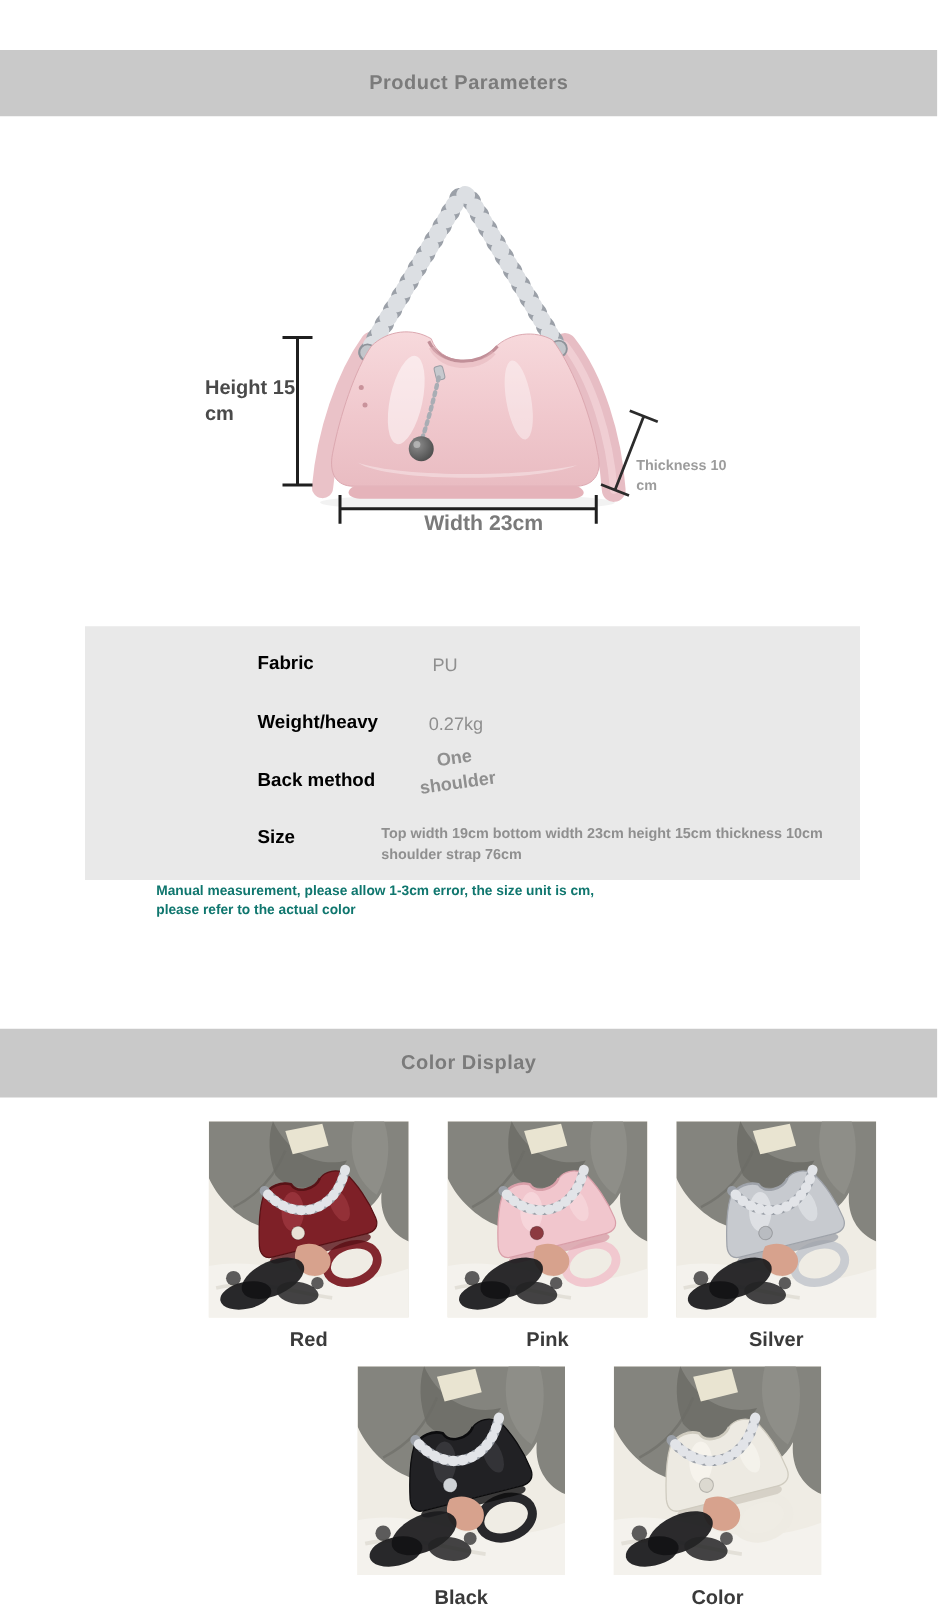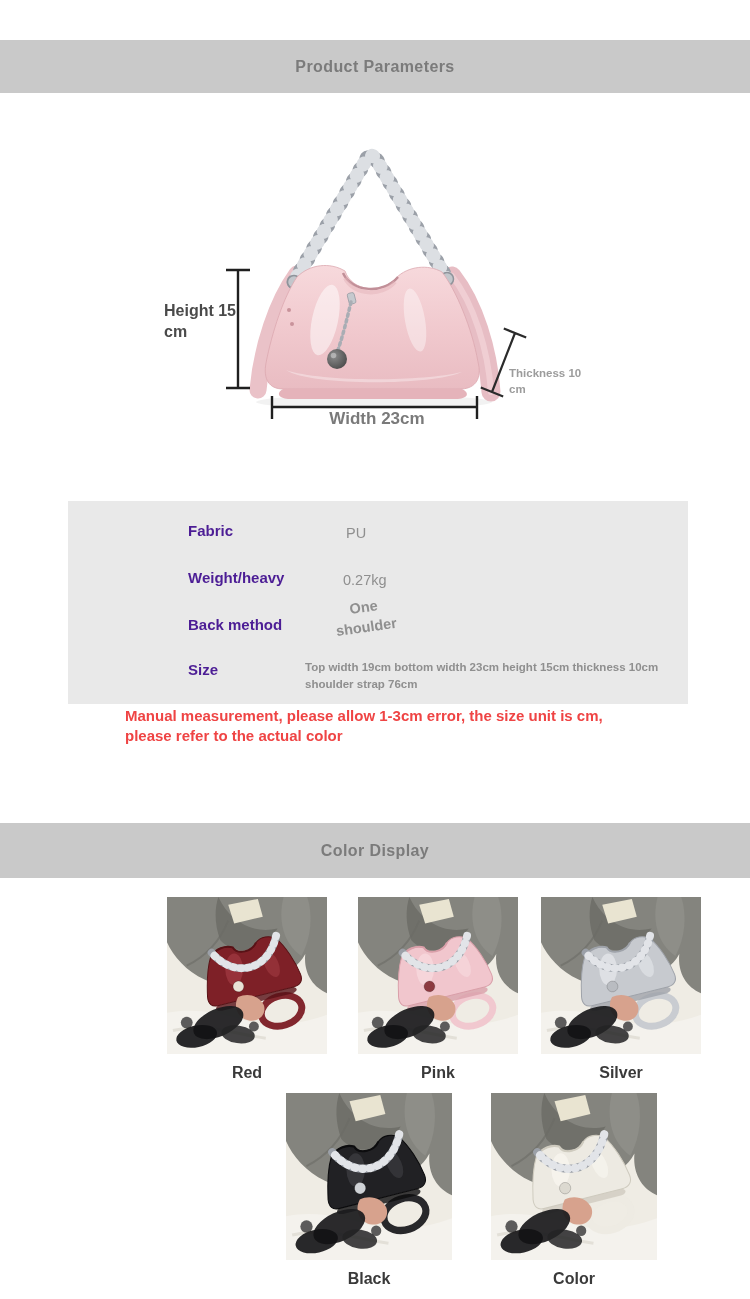--- a/index.html
+++ b/index.html
@@ -9,35 +9,35 @@
   .bar{position:absolute;left:0;width:750px;background:#c9c9c9;display:flex;align-items:center;justify-content:center;margin-top:40px;}
   #bar-top{top:0;height:53px;}
   #bar-color{top:783px;height:55px;}
   .bar-title{font-weight:bold;font-size:16px;color:#7b7b7b;letter-spacing:.4px;}
 
   
   .hero{position:absolute;top:52px;left:0;width:750px;height:448px;}
   .hero svg{position:absolute;top:0;left:0;}
   .dim-label{position:absolute;font-weight:bold;white-space:pre-line;}
   #height-label{left:164px;top:249px;width:90px;font-size:16px;line-height:1.3;color:#4a4a4a;}
-  #width-label{left:272px;top:357px;width:210px;font-size:17px;color:#7a7a7a;text-align:center;white-space:normal;}
+  #width-label{left:282px;top:357px;width:210px;font-size:17px;color:#7a7a7a;text-align:center;white-space:normal;}
   #thickness-label{left:509px;top:314px;width:96px;font-size:11.5px;line-height:1.35;color:#9c9c9c;}
 
   
   .panel{position:absolute;left:68px;top:501px;width:620px;height:203px;background:#e9e9e9;}
-  .p-label{position:absolute;left:120px;font-weight:bold;font-size:15px;color:#4c1d95;}
+  .p-label{position:absolute;left:138px;font-weight:bold;font-size:15px;color:#000000;}
   .p-value{position:absolute;font-size:14.5px;color:#8f8f8f;white-space:pre-line;}
   #row1-label{top:21px;}  #row1-value{left:278px;top:24px;}
   #row2-label{top:68px;}  #row2-value{left:275px;top:71px;}
   #row3-label{top:115px;} #row3-value{left:254px;top:97px;width:86px;transform:rotate(-8deg);
                                       font-weight:bold;line-height:1.35;text-align:center;}
   #row4-label{top:160px;} #row4-value{left:237px;top:158px;width:400px;font-size:11.5px;
                                       font-weight:bold;line-height:1.45;color:#8f8f8f;}
-  .note{position:absolute;left:125px;top:706px;width:540px;font-weight:bold;font-size:15px;
-        color:#ef4444;line-height:1.32;white-space:pre-line;}
+  .note{position:absolute;left:125px;top:706px;width:540px;font-weight:bold;font-size:11px;
+        color:#0f766e;line-height:1.32;white-space:pre-line;}
 
   
   .swatch-row{position:absolute;display:flex;margin-left:47px;}
   #swatch-row-top{top:897px;left:120px;}
   #swatch-row-top .swatch{width:160px;}
   #swatch-row-top .swatch:nth-child(1){margin-right:31px;}
   #swatch-row-top .swatch:nth-child(2){margin-right:23px;}
   #swatch-row-top .photo{height:157px;}
   #swatch-row-bottom{top:1093px;left:207px;}
   #swatch-row-bottom .swatch{width:166px;margin-right:7px;padding-left:32px;}

